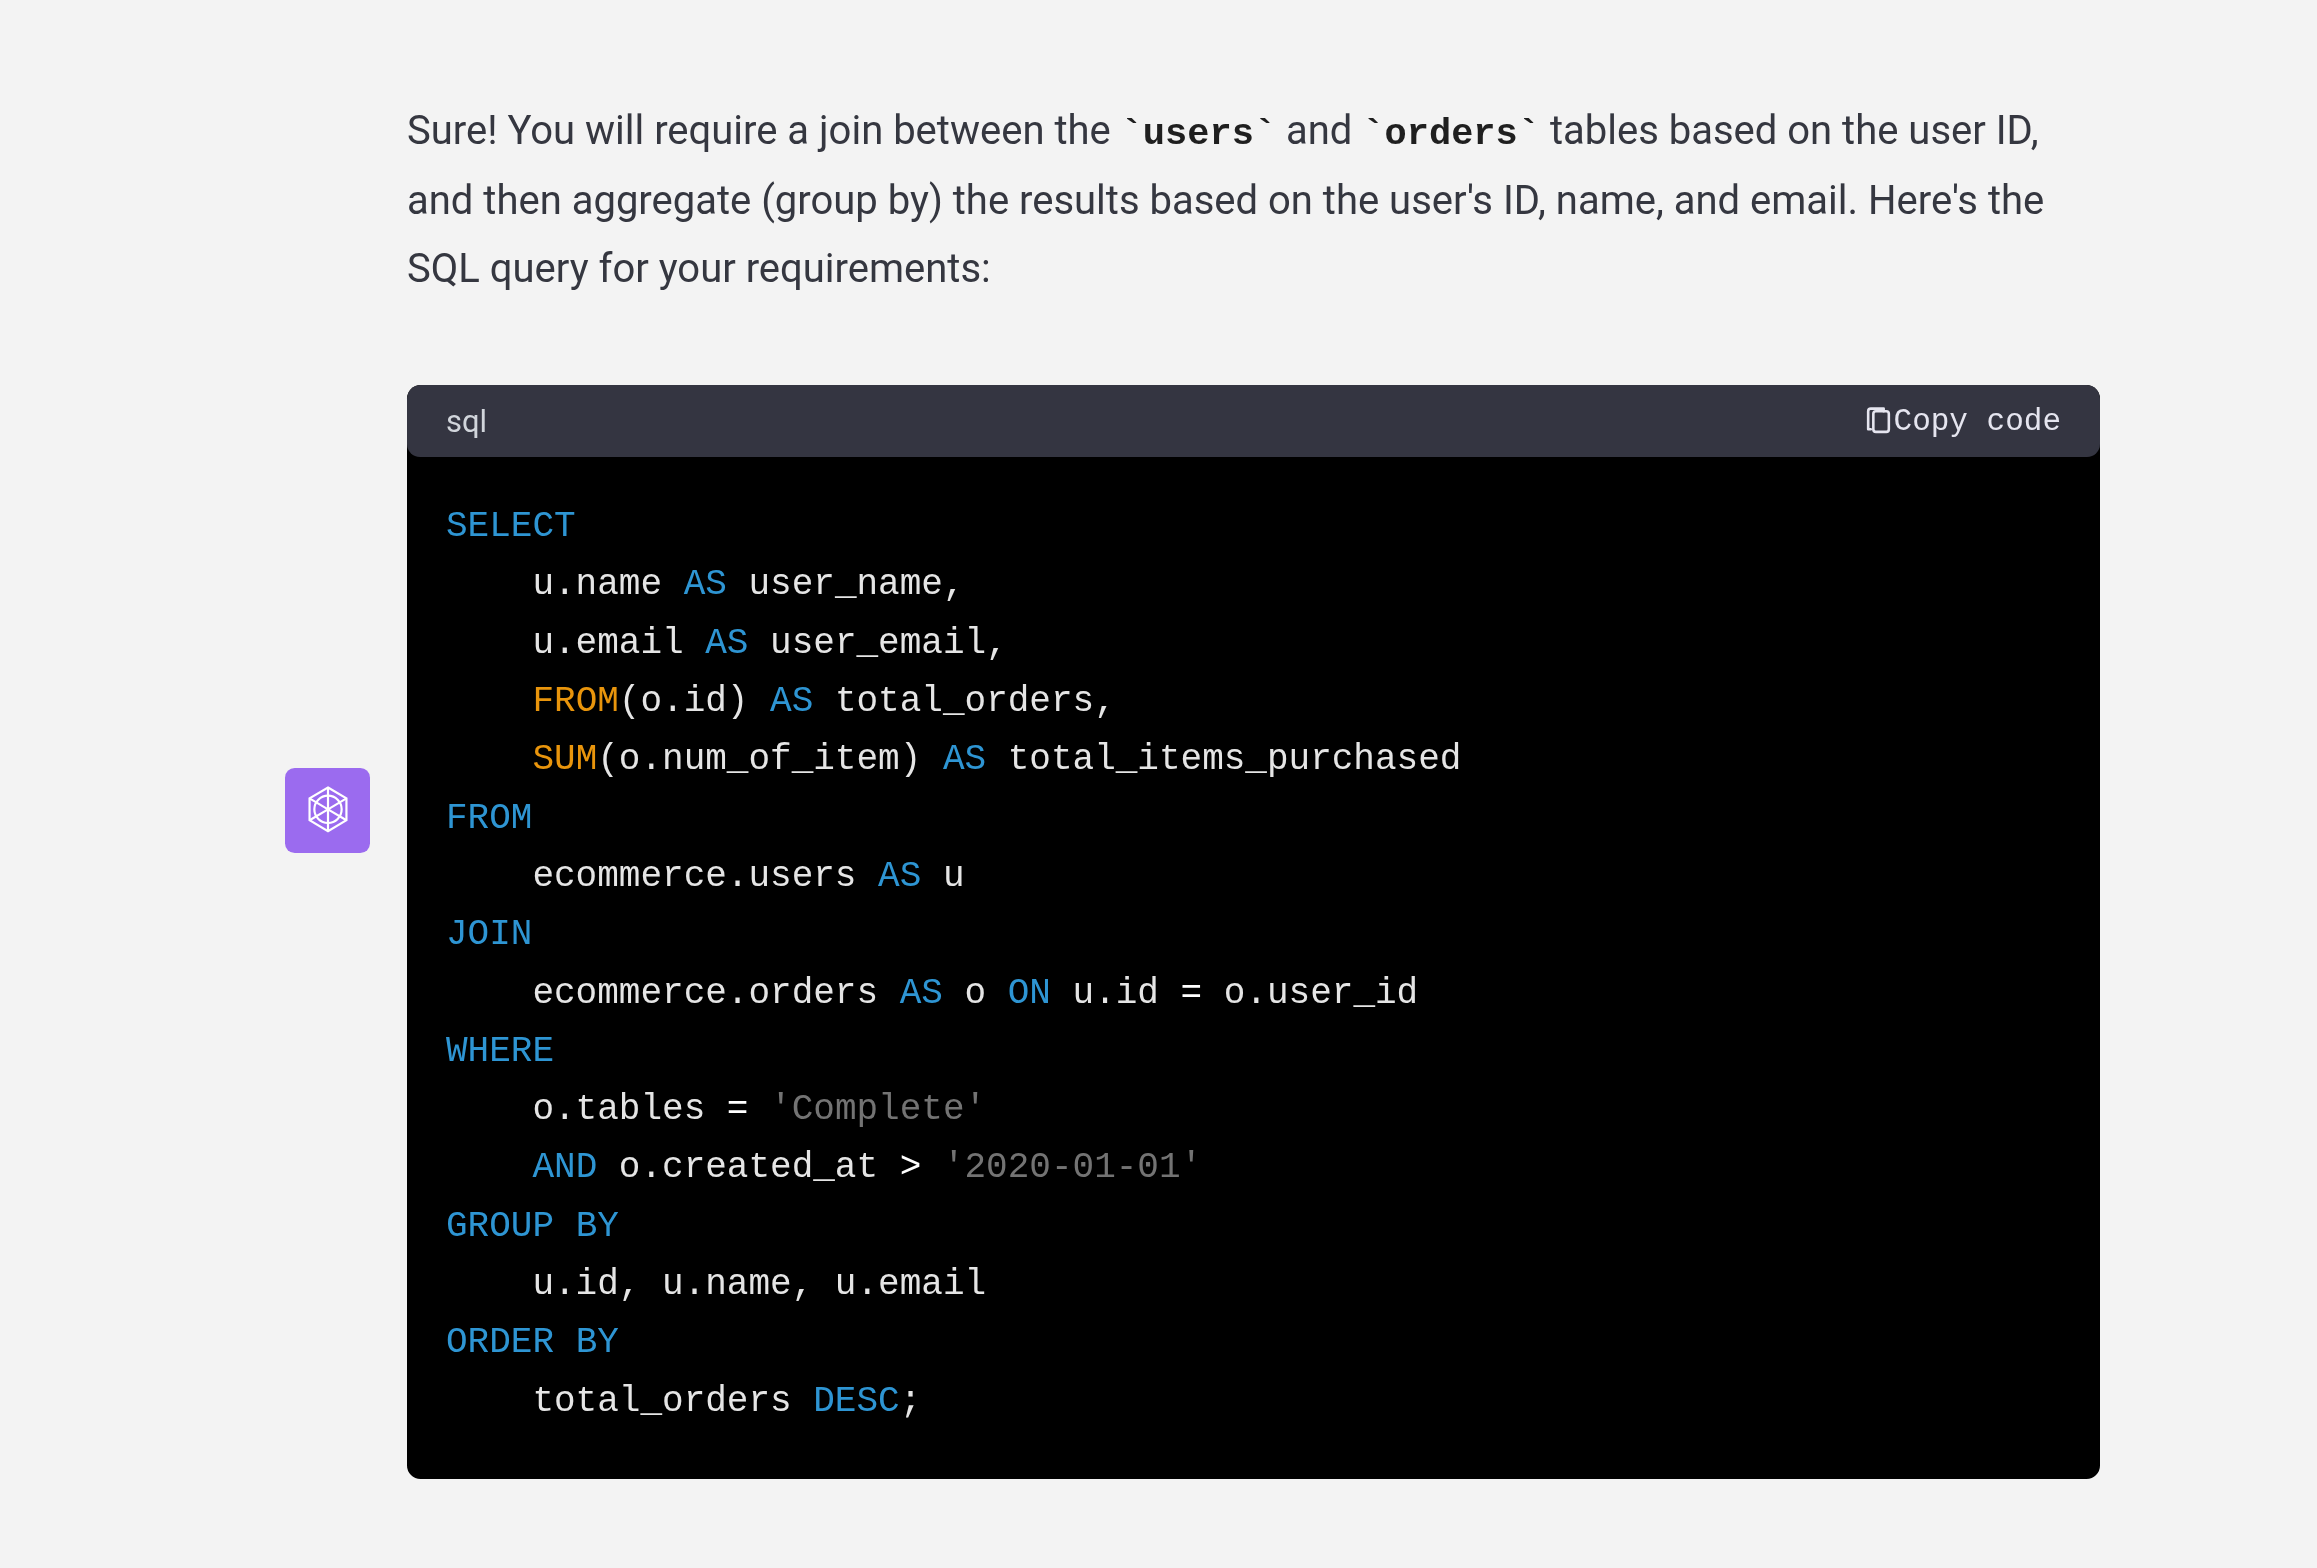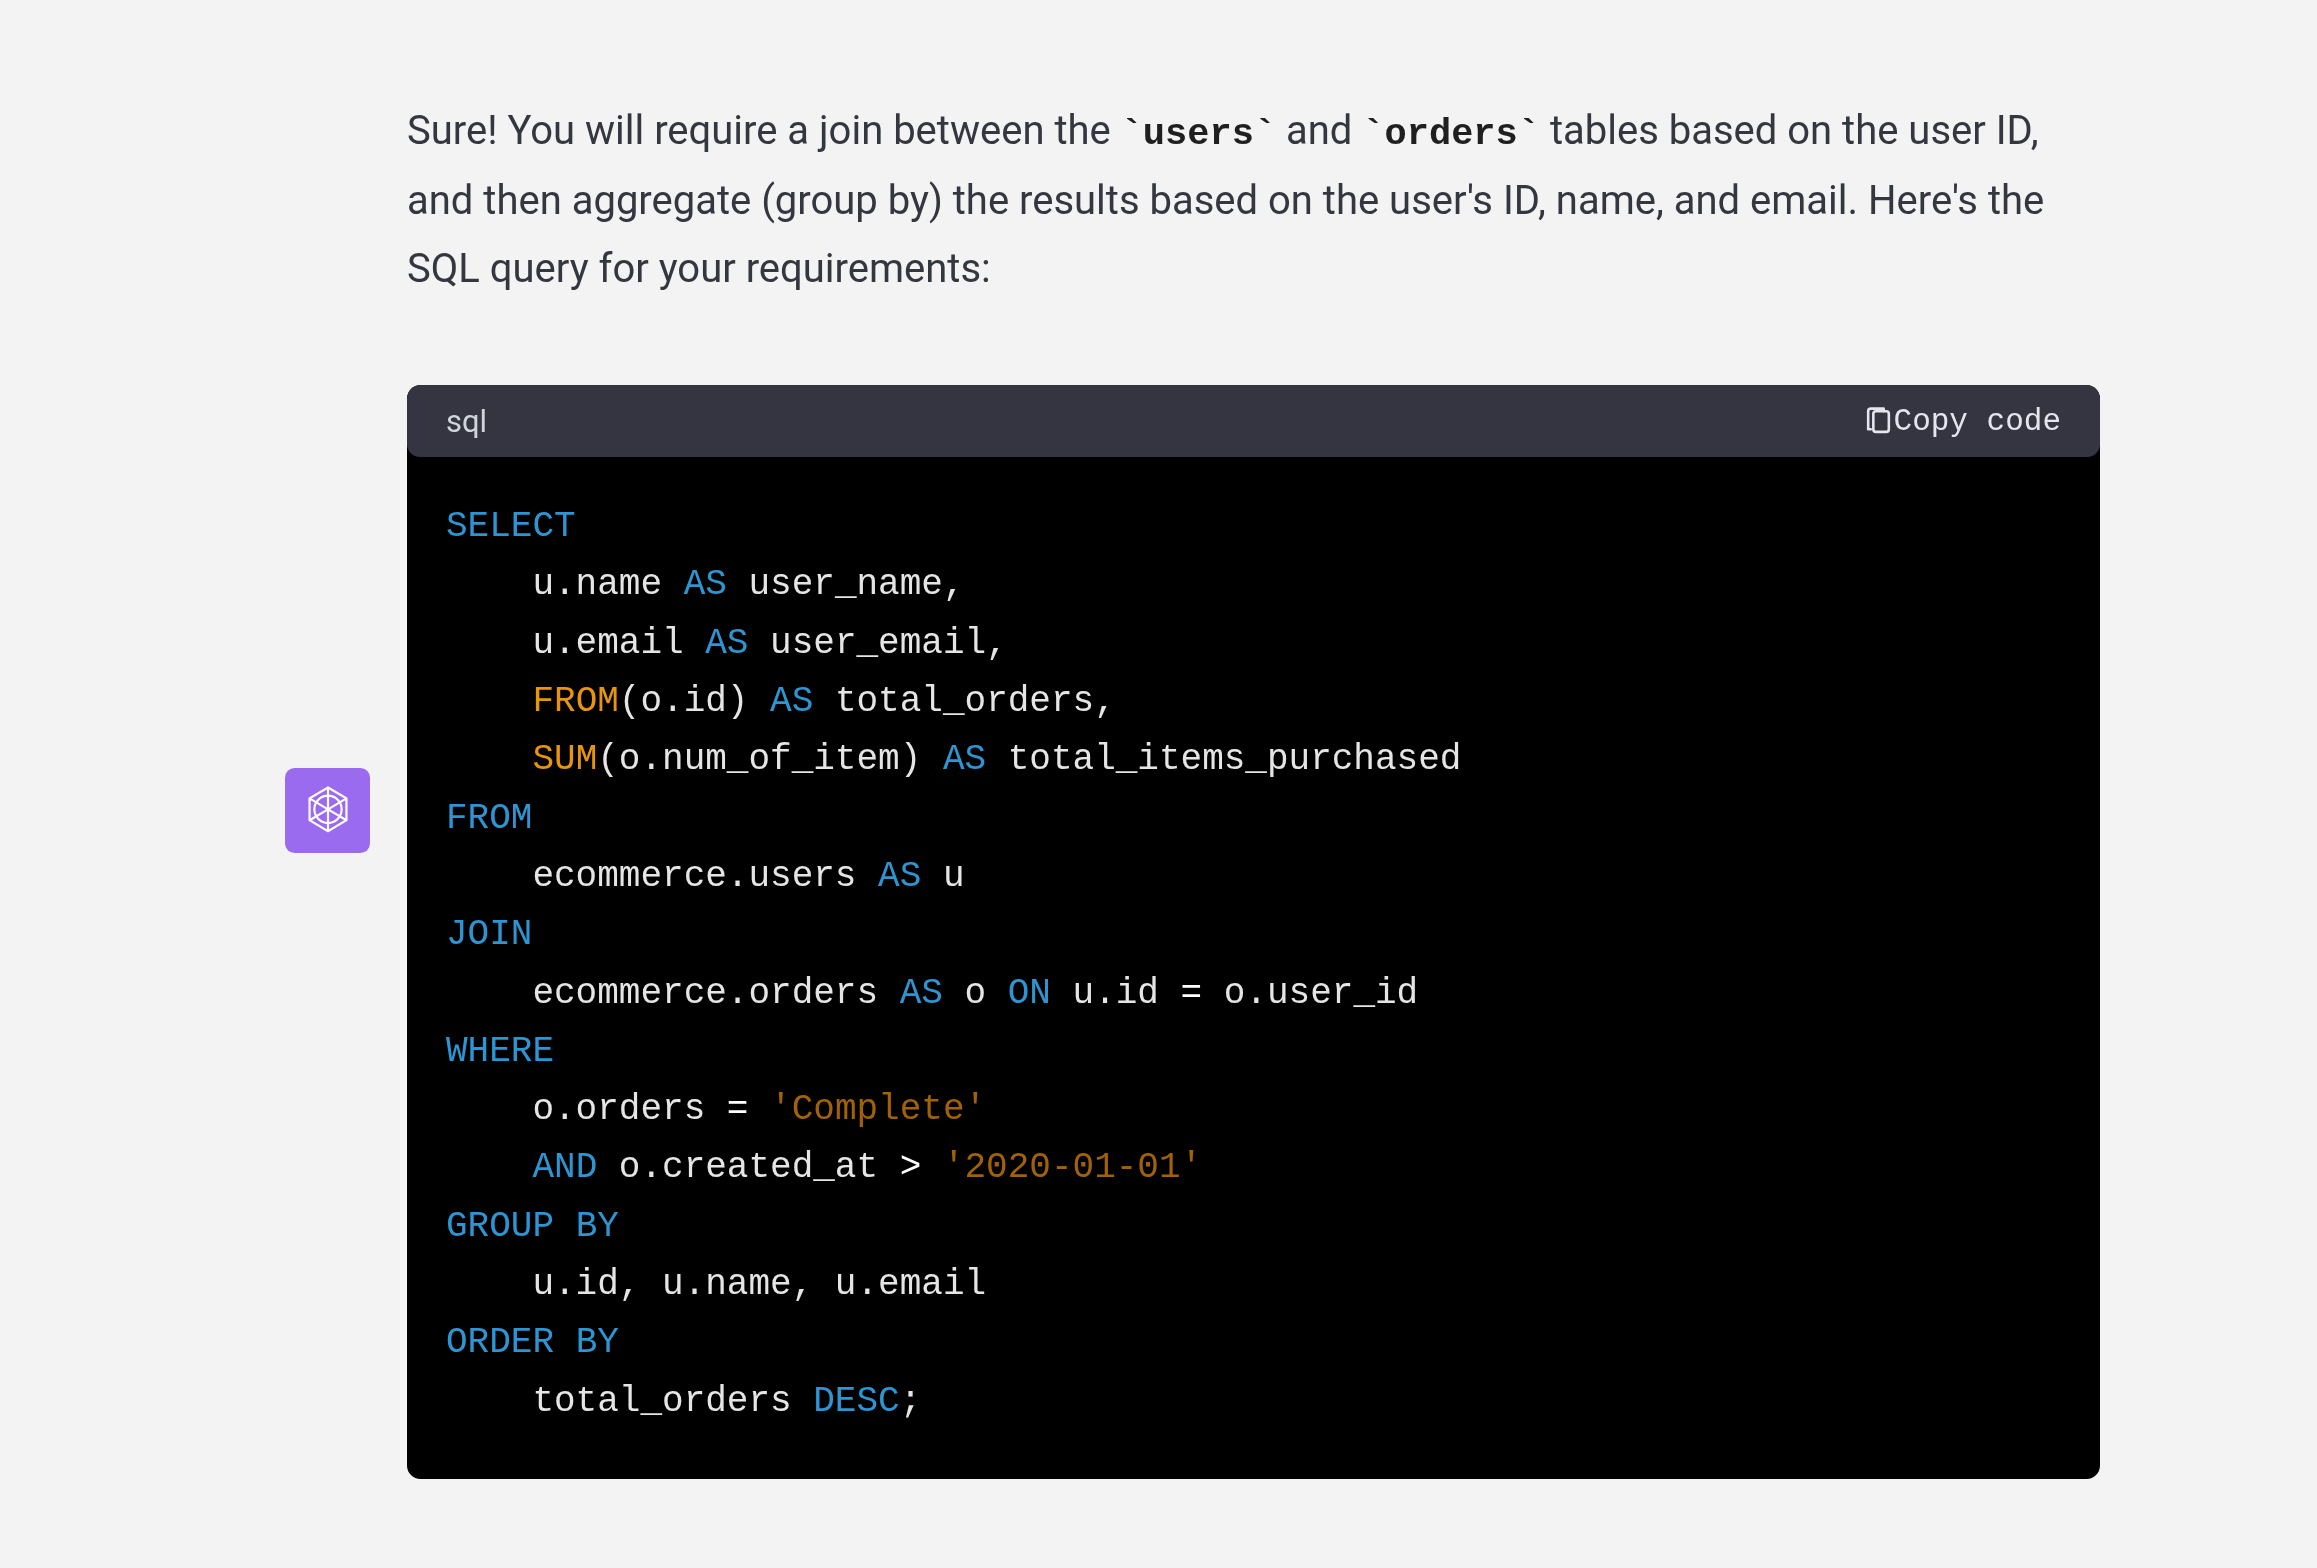--- a/index.html
+++ b/index.html
@@ -75,21 +75,21 @@
   .code-body {
     padding: 41px 39px 48px 39px;
     font-family: "SFMono-Regular", Consolas, "Liberation Mono", Menlo, monospace;
     font-size: 36px;
     line-height: 1.62;
     color: #ffffff;
     white-space: pre;
   }
   .tok-kw { color: #2e95d3; }
   .tok-fn { color: #e9950c; }
-  .tok-str { color: #a16207; }
+  .tok-str { color: #737373; }
   .tok-op { color: #ffffff; }
   .tok-pl { color: #e5e5e5; margin-top: 20px; }
 </style>
 </head>
 <body>
 
 <div class="message-row">
   <div class="avatar-box">
     <svg viewBox="0 0 41 41" fill="none" stroke="#ffffff" stroke-width="1.6">
       <path d="M20.5 4 L34 12 L34 28 L20.5 36 L7 28 L7 12 Z" fill="none"></path>
@@ -117,21 +117,21 @@
       <div class="code-body" id="code-body"><span class="tok-kw">SELECT</span>
 <span class="tok-pl">    u.name </span><span class="tok-kw">AS</span><span class="tok-pl"> user_name,</span>
 <span class="tok-pl">    u.email </span><span class="tok-kw">AS</span><span class="tok-pl"> user_email,</span>
 <span class="tok-pl">    </span><span class="tok-fn">FROM</span><span class="tok-pl">(o.id) </span><span class="tok-kw">AS</span><span class="tok-pl"> total_orders,</span>
 <span class="tok-pl">    </span><span class="tok-fn">SUM</span><span class="tok-pl">(o.num_of_item) </span><span class="tok-kw">AS</span><span class="tok-pl"> total_items_purchased</span>
 <span class="tok-kw">FROM</span>
 <span class="tok-pl">    ecommerce.users </span><span class="tok-kw">AS</span><span class="tok-pl"> u</span>
 <span class="tok-kw">JOIN</span>
 <span class="tok-pl">    ecommerce.orders </span><span class="tok-kw">AS</span><span class="tok-pl"> o </span><span class="tok-kw">ON</span><span class="tok-pl"> u.id </span><span class="tok-op">=</span><span class="tok-pl"> o.user_id</span>
 <span class="tok-kw">WHERE</span>
-<span class="tok-pl">    o.orders </span><span class="tok-op">=</span><span class="tok-pl"> </span><span class="tok-str">'Complete'</span>
+<span class="tok-pl">    o.tables </span><span class="tok-op">=</span><span class="tok-pl"> </span><span class="tok-str">'Complete'</span>
 <span class="tok-pl">    </span><span class="tok-kw">AND</span><span class="tok-pl"> o.created_at </span><span class="tok-op">&gt;</span><span class="tok-pl"> </span><span class="tok-str">'2020-01-01'</span>
 <span class="tok-kw">GROUP</span><span class="tok-pl"> </span><span class="tok-kw">BY</span>
 <span class="tok-pl">    u.id, u.name, u.email</span>
 <span class="tok-kw">ORDER</span><span class="tok-pl"> </span><span class="tok-kw">BY</span>
 <span class="tok-pl">    total_orders </span><span class="tok-kw">DESC</span><span class="tok-pl">;</span></div>
     </div>
   </div>
 </div>
 
 

